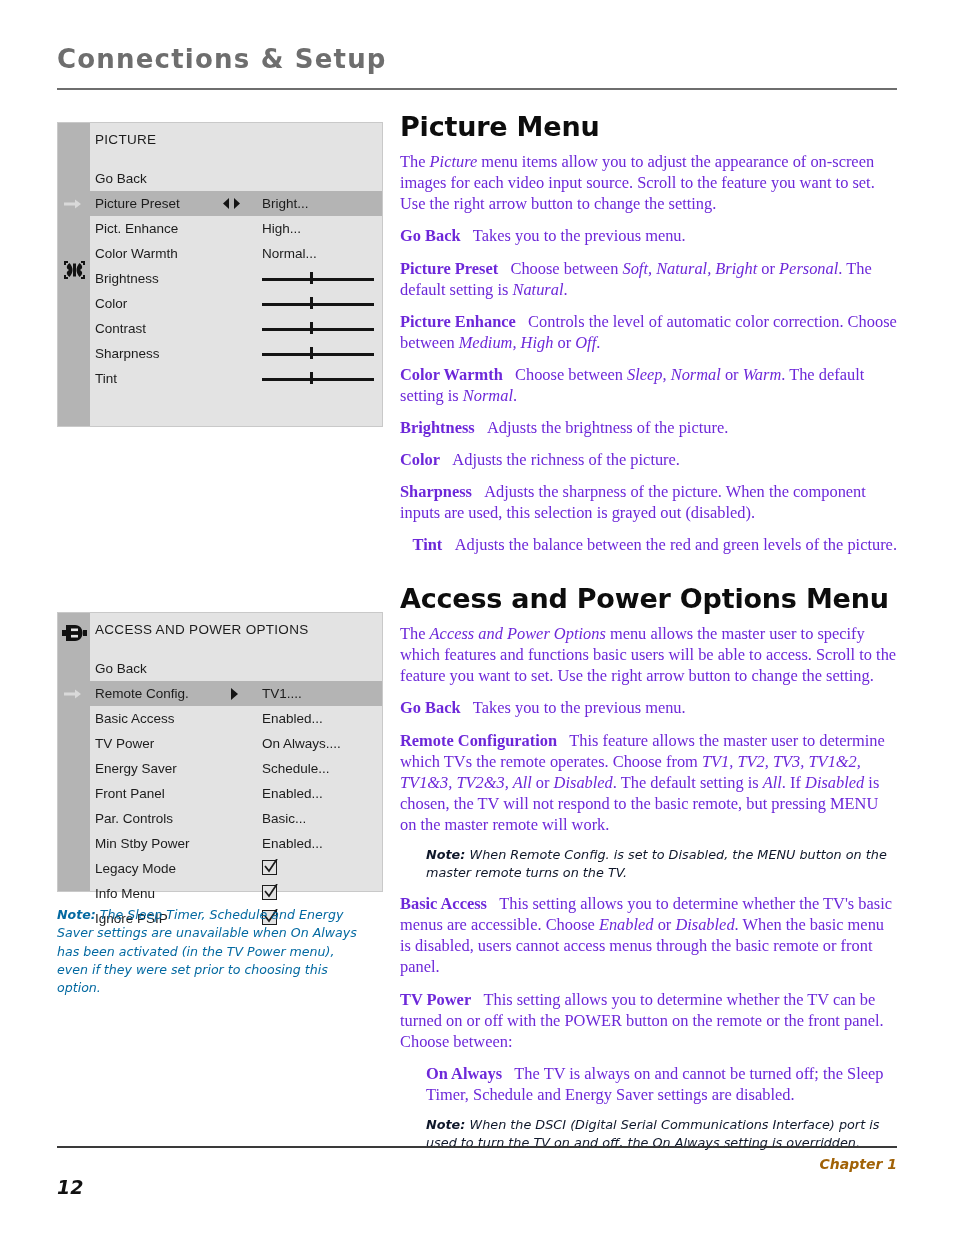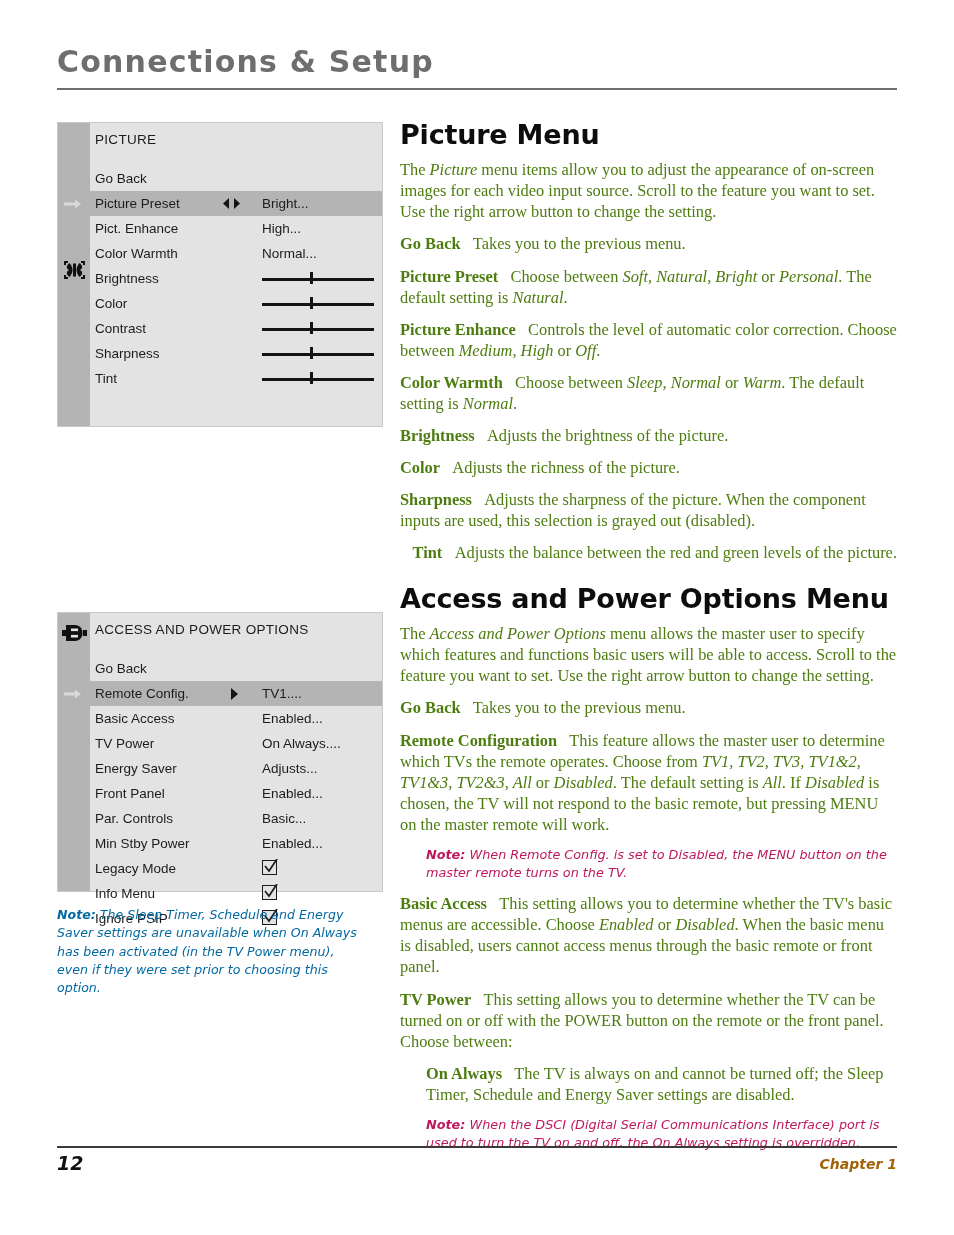--- a/index.html
+++ b/index.html
@@ -19,21 +19,21 @@
   
   .page-header {
     position: absolute;
     left: 57px;
     top: 46px;
     width: 840px;
   }
   .page-header .title {
     font-family: "DejaVu Sans", sans-serif;
     font-weight: bold;
-    font-size: 30px;
+    font-size: 26px;
     letter-spacing: 1.2px;
     color: #6e6e6e;
     line-height: 1.05;
     white-space: nowrap;
   }
   .header-rule {
     position: absolute;
     left: 57px;
     top: 88px;
     width: 840px;
@@ -183,67 +183,66 @@
     font-weight: bold;
     font-style: italic;
   }
 
   
   .col-right {
     position: absolute;
     left: 400px;
     top: 112px;
     width: 497px;
-    margin-top: 8px;
   }
   .sec-title {
     font-family: "DejaVu Sans", sans-serif;
     font-weight: bold;
     font-size: 27px;
     color: #0d0d0d;
     line-height: 1.12;
     margin: 0 0 9px 0;
     letter-spacing: -0.2px;
   }
   .body-p {
     font-family: "Liberation Serif", serif;
     font-size: 16.4px;
     line-height: 1.285;
-    color: #4d7c0f;
+    color: #6d28d9;
     margin: 0 0 11px 0;
     text-align: left;
   }
   .body-p b { font-weight: bold; }
   .body-p i { font-style: italic; }
   .note-p {
     font-family: "DejaVu Sans", sans-serif;
     font-style: italic;
     font-size: 12.8px;
     line-height: 1.42;
-    color: #be185d;
+    color: #0f172a;
     margin: 0 0 11px 16px;
   }
   .note-p b { font-weight: bold; font-style: italic; }
   .indent-1 { margin-left: 26px; }
 
   .block-gap-lg { margin-bottom: 16px; text-align: right; }
 
   
   .footer-rule {
     position: absolute;
     left: 57px;
     top: 1146px;
     width: 840px;
     height: 1.5px;
     background: #3a3a3a;
   }
   .footer-left {
     position: absolute;
     left: 57px;
-    top: 1152px;
+    top: 1176px;
     font-family: "DejaVu Sans", sans-serif;
     font-weight: bold;
     font-style: italic;
     font-size: 19px;
     color: #111111;
   }
   .footer-right {
     position: absolute;
     right: 57px;
     top: 1156px;
@@ -402,21 +401,21 @@
         <span class="val">Enabled...</span>
       </div>
 
       <div class="osd-row">
         <span class="lbl">TV Power</span>
         <span class="val">On Always....</span>
       </div>
 
       <div class="osd-row">
         <span class="lbl">Energy Saver</span>
-        <span class="val">Adjusts...</span>
+        <span class="val">Schedule...</span>
       </div>
 
       <div class="osd-row">
         <span class="lbl">Front Panel</span>
         <span class="val">Enabled...</span>
       </div>
 
       <div class="osd-row">
         <span class="lbl">Par. Controls</span>
         <span class="val">Basic...</span>

